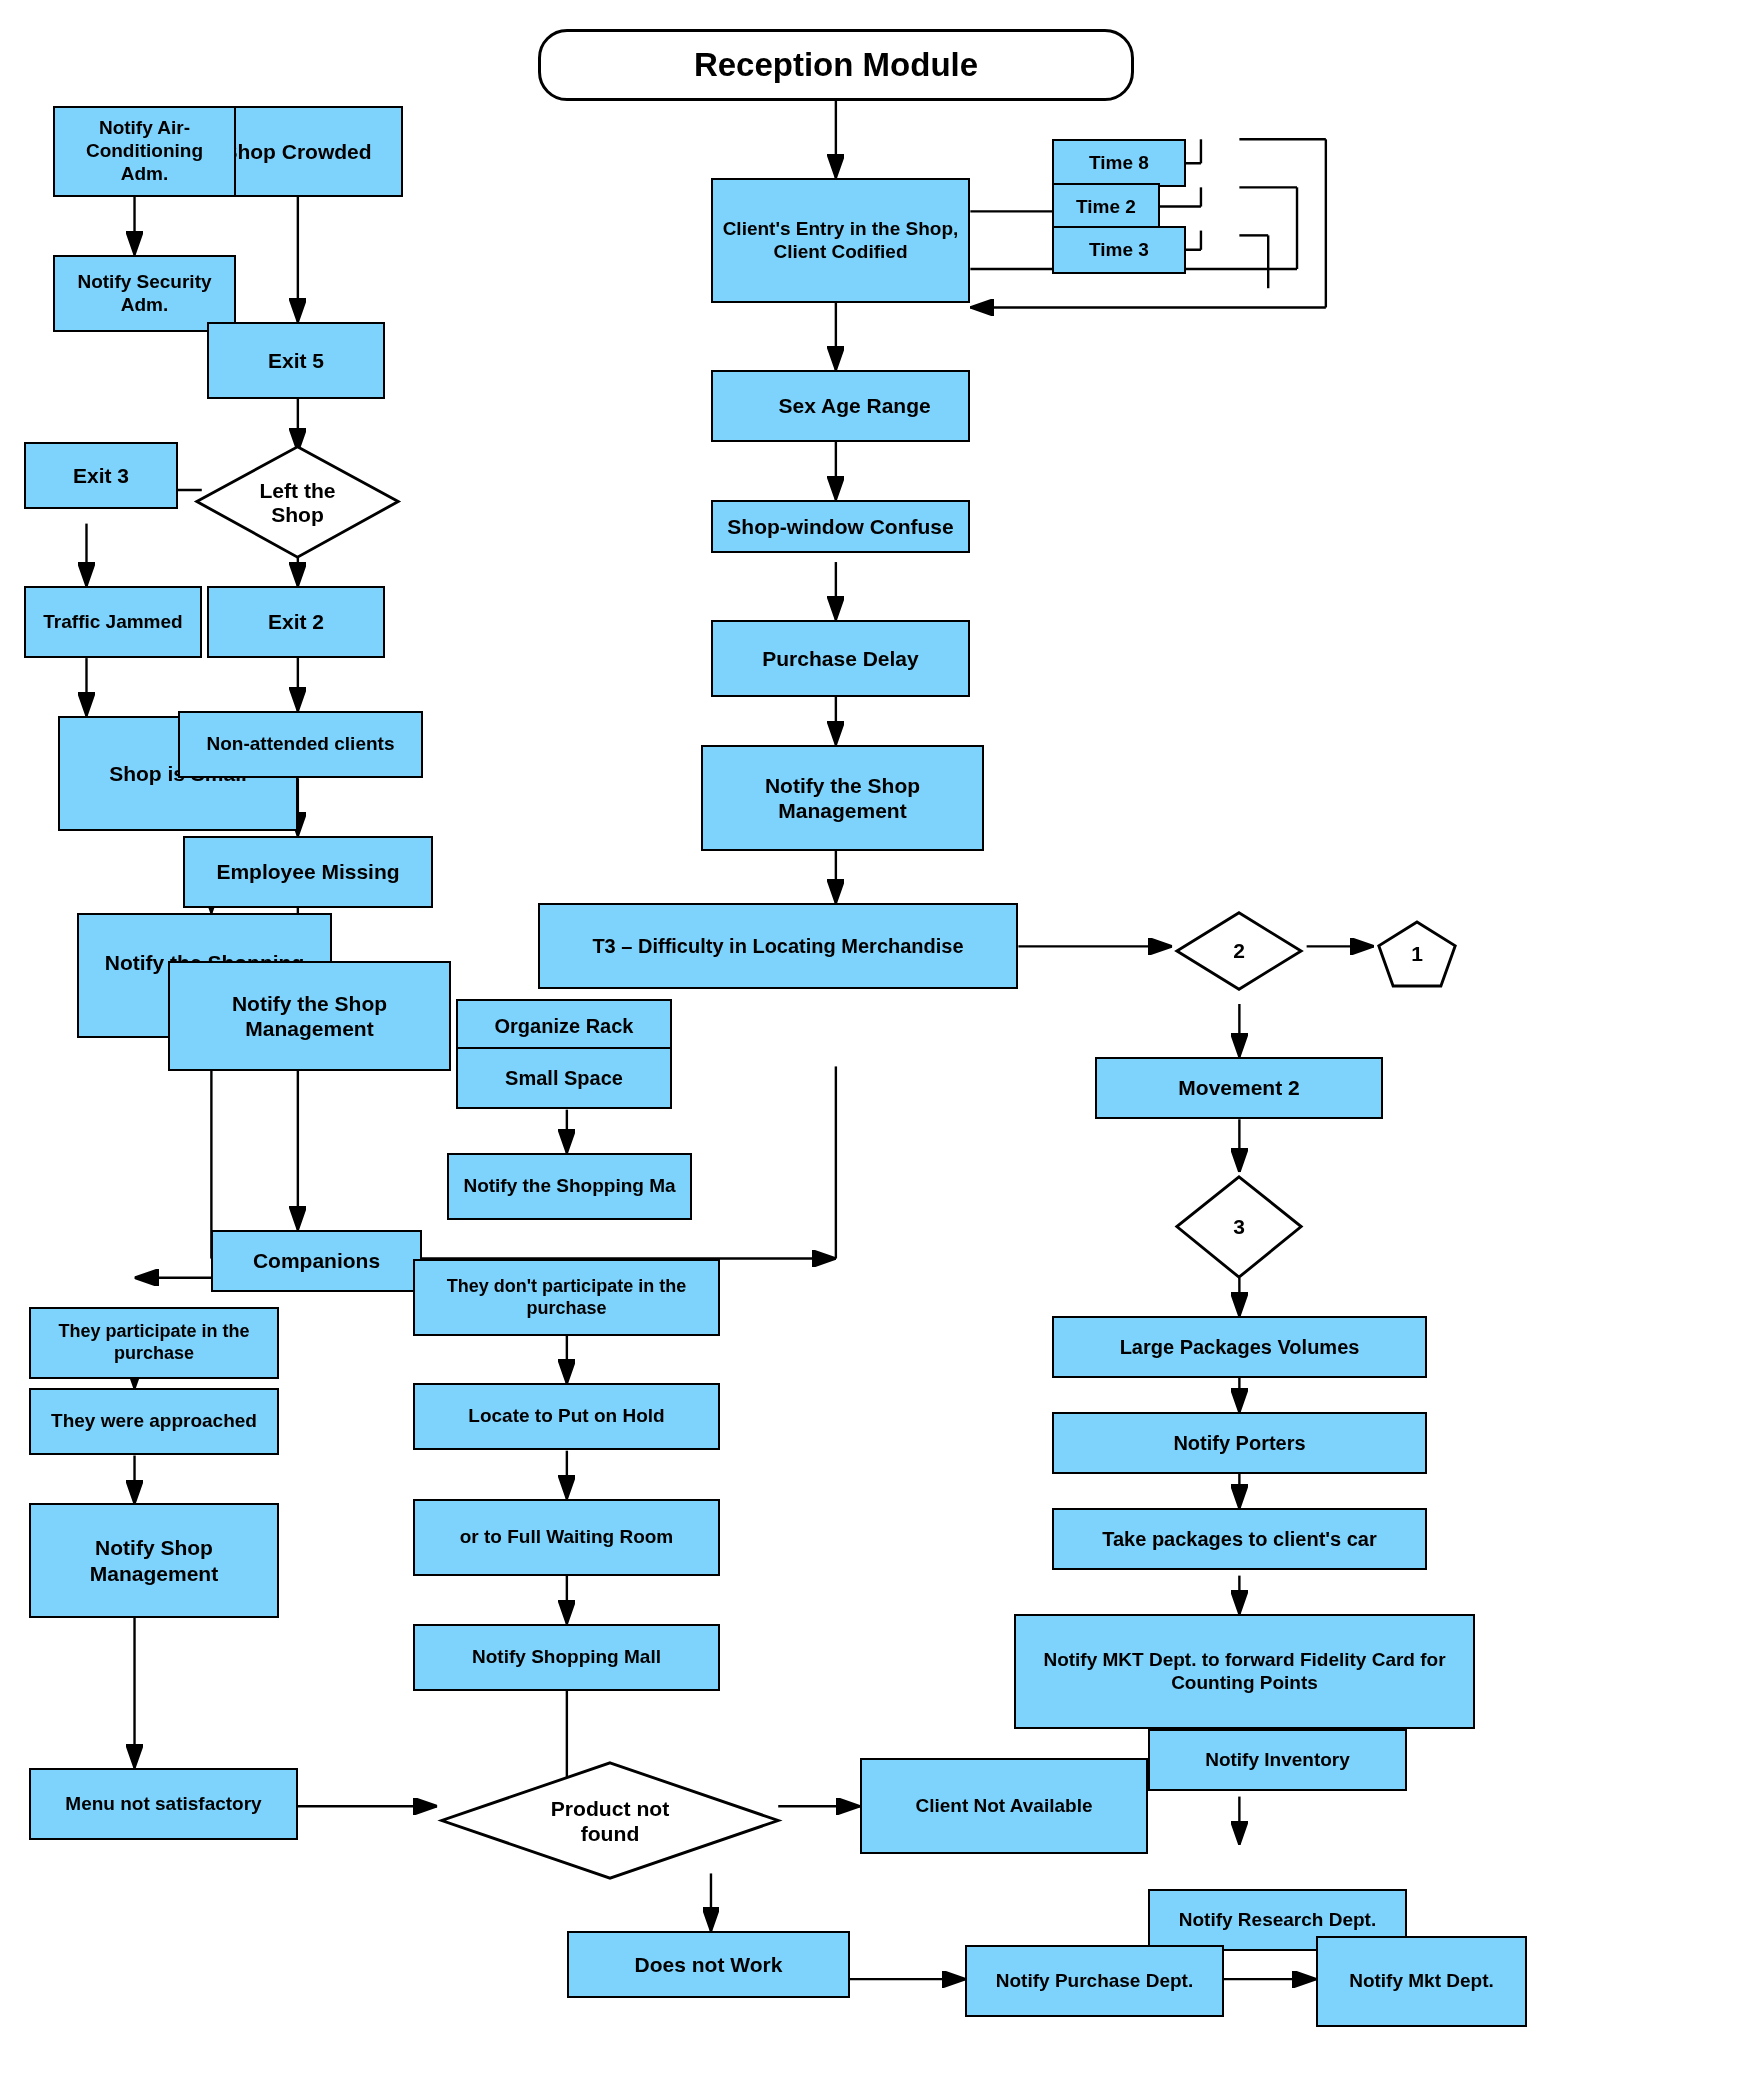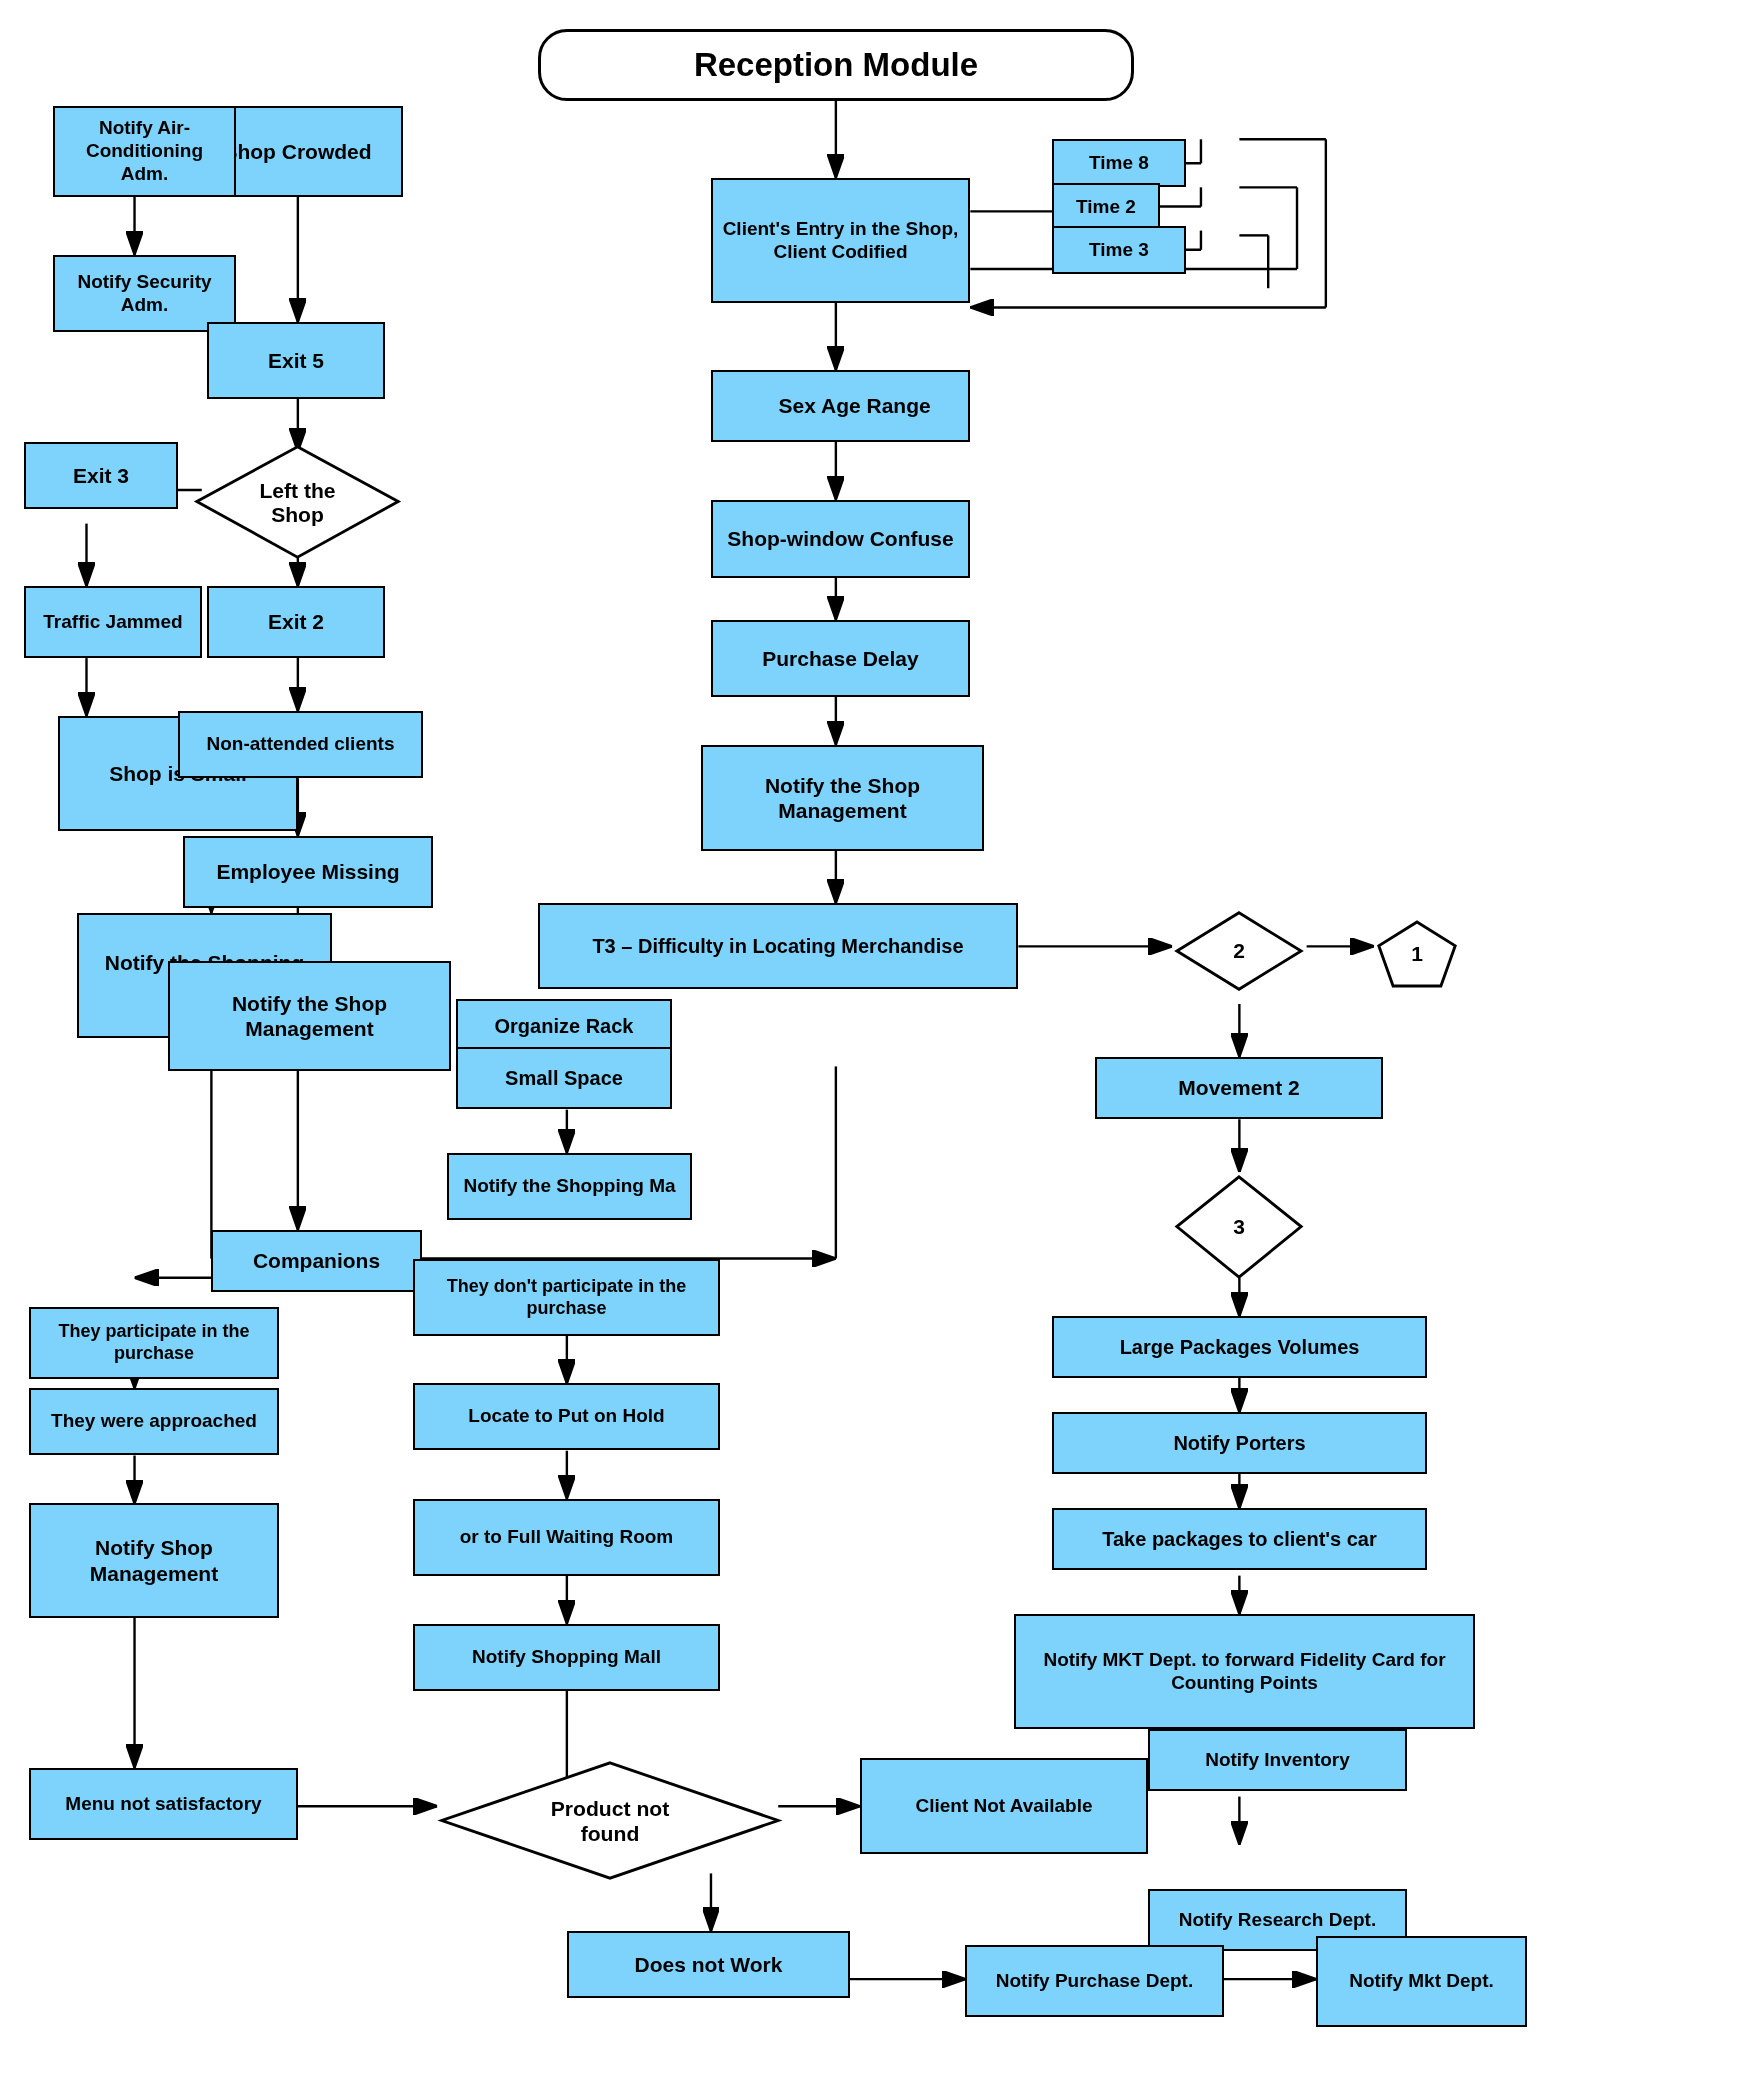--- a/index.html
+++ b/index.html
@@ -205,21 +205,21 @@
   </div>
 
   <div class="node rect" style="left:1052px; top:226px; width:134px; height:48px; font-size:19px;">
     <span>Time 3</span>
   </div>
 
   <div class="node rect" style="left:711px; top:370px; width:259px; height:72px; font-size:21px;padding-left:34px;">
     <span>Sex Age Range</span>
   </div>
 
-  <div class="node rect" style="left:711px; top:500px; width:259px; height:78px; font-size:21px;">
+  <div class="node rect" style="left:711px; top:500px; width:259px; height:53px; font-size:21px;">
     <span>Shop-window Confuse</span>
   </div>
 
   <div class="node rect" style="left:711px; top:620px; width:259px; height:77px; font-size:21px;">
     <span>Purchase Delay</span>
   </div>
 
   <div class="node rect" style="left:701px; top:745px; width:283px; height:106px; font-size:21px;">
     <span>Notify the Shop Management</span>
   </div>

